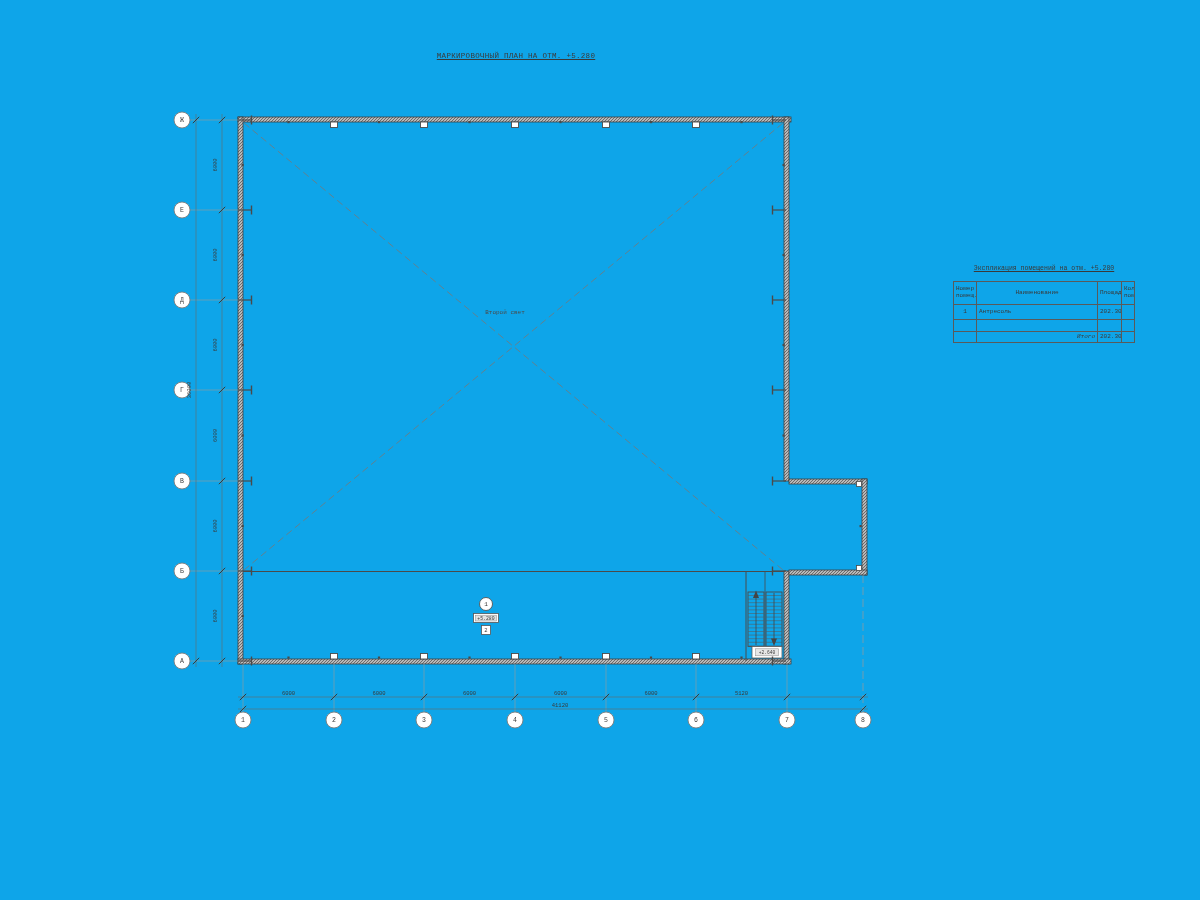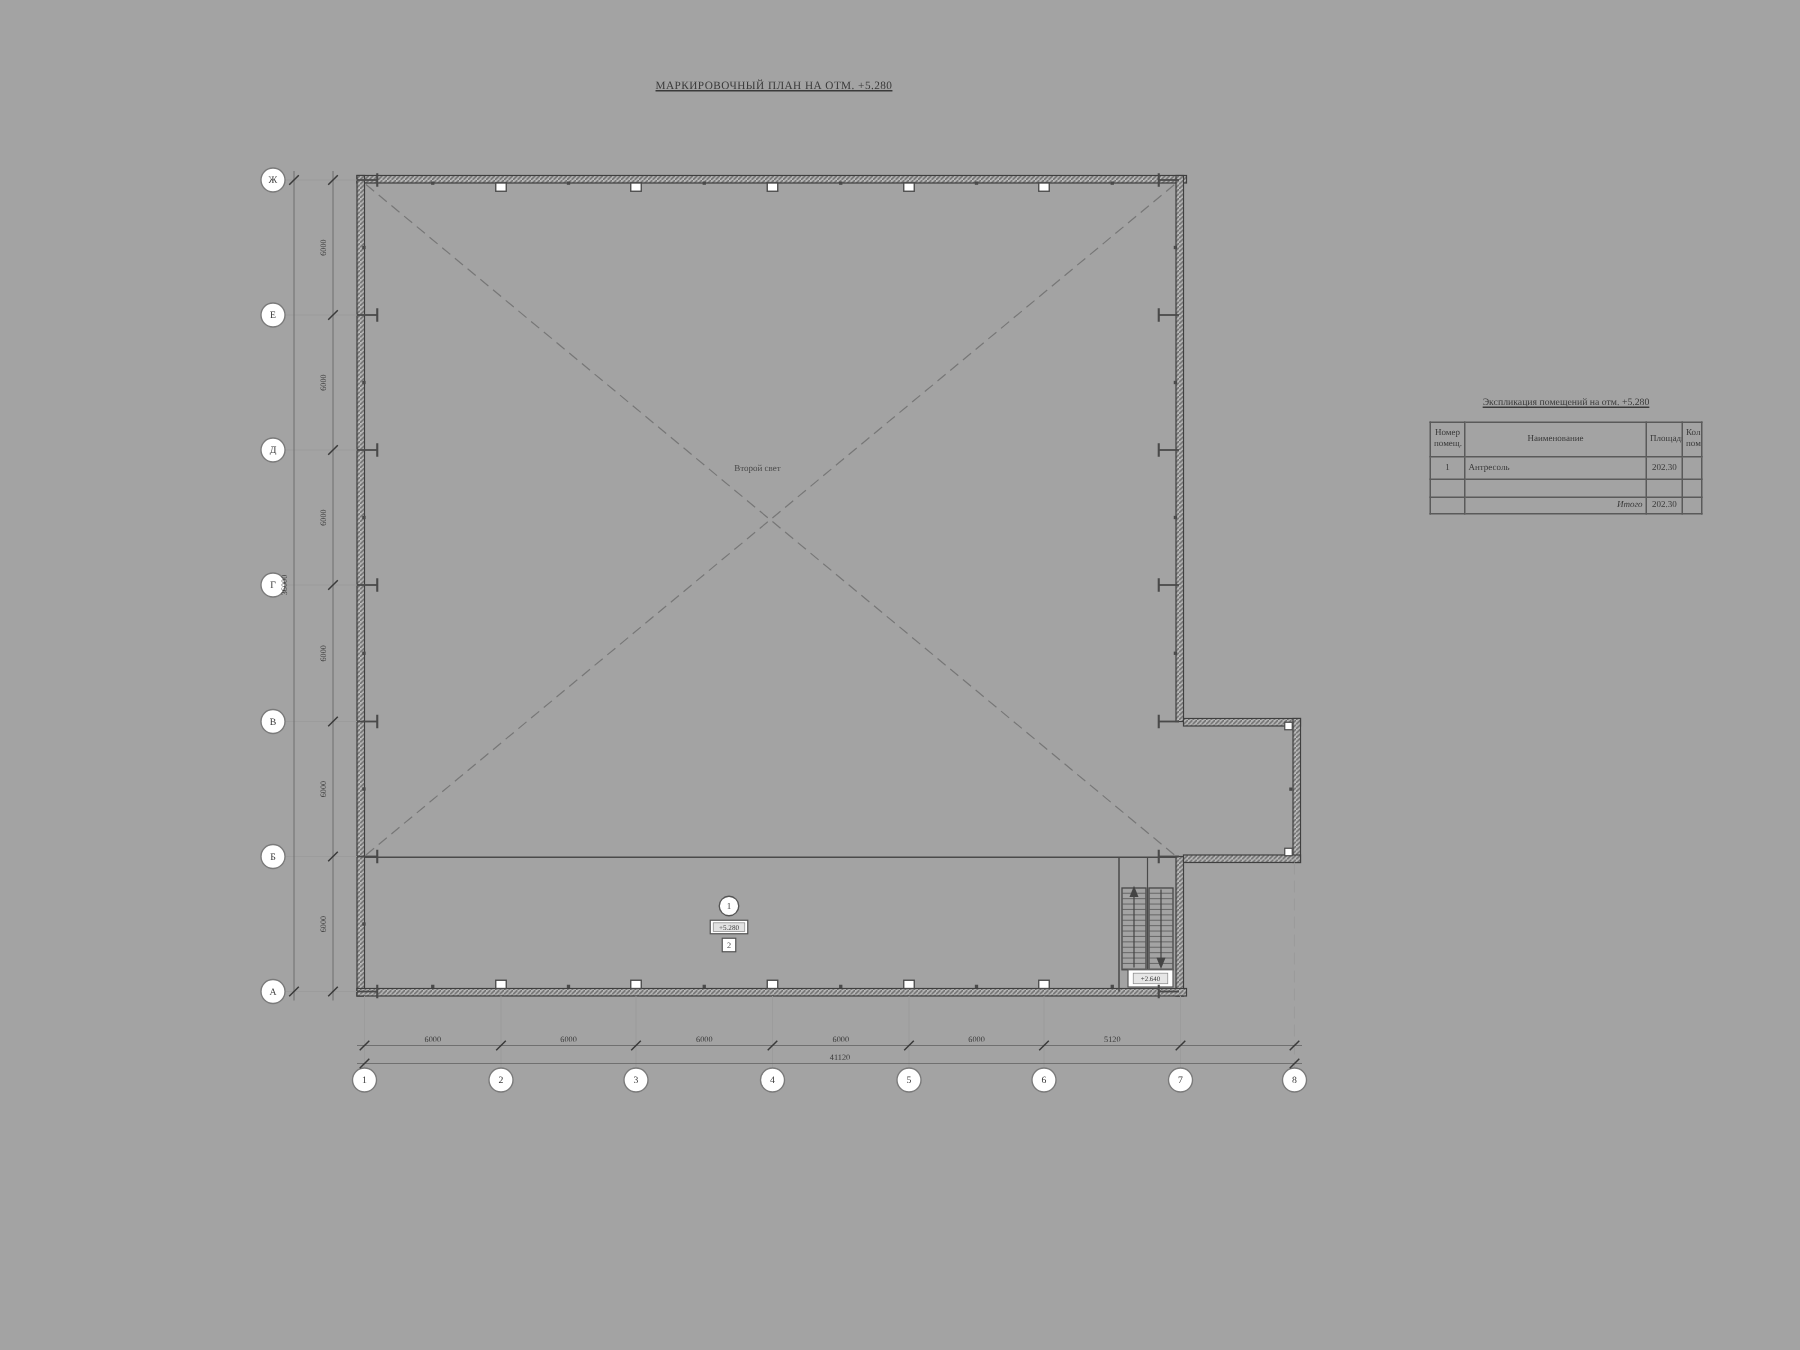--- a/index.html
+++ b/index.html
@@ -1,17 +1,17 @@
 <!DOCTYPE html>
 <html><head>
 <meta charset="utf-8">
 <style>
   html,body{margin:0;padding:0;background:#fff;}
-  #stage{position:relative;width:1200px;height:900px;background:#a3a3a3;overflow:hidden;
-         font-family:Liberation Serif, serif;color:#3c3c3c;}
+  #stage{position:relative;width:1200px;height:900px;background:#0ea5e9;overflow:hidden;
+         font-family:Liberation Mono, monospace;color:#3c3c3c;}
   #plan-title{position:absolute;left:391px;top:52px;width:250px;text-align:center;
               font-size:7.5px;letter-spacing:.3px;text-decoration:underline;color:#3a3a3a;}
   svg{position:absolute;left:0;top:0;}
   
   #expl{position:absolute;left:953px;top:265px;width:182px;}
   #expl-title{text-align:center;font-size:6.5px;text-decoration:underline;margin-bottom:9px;color:#3a3a3a;}
   #expl table{border-collapse:collapse;table-layout:fixed;width:181px;}
   #expl td{border:1px solid #5a5a5a;font-size:6px;line-height:1.15;padding:0 2px;
            overflow:hidden;color:#3a3a3a;vertical-align:middle;}
   #expl .hd{text-align:center;}

